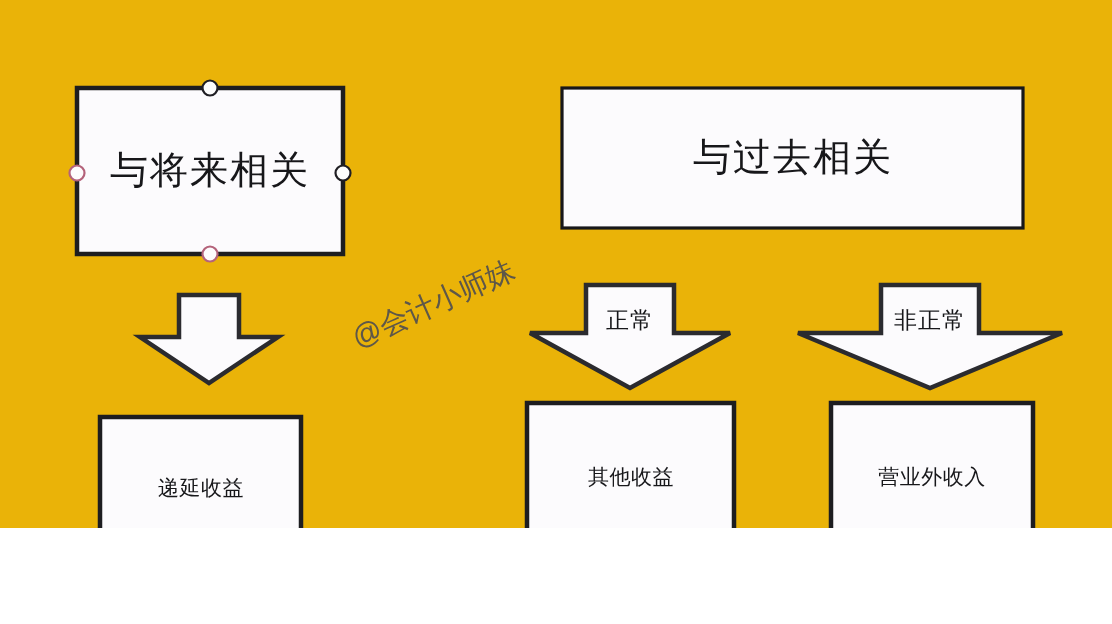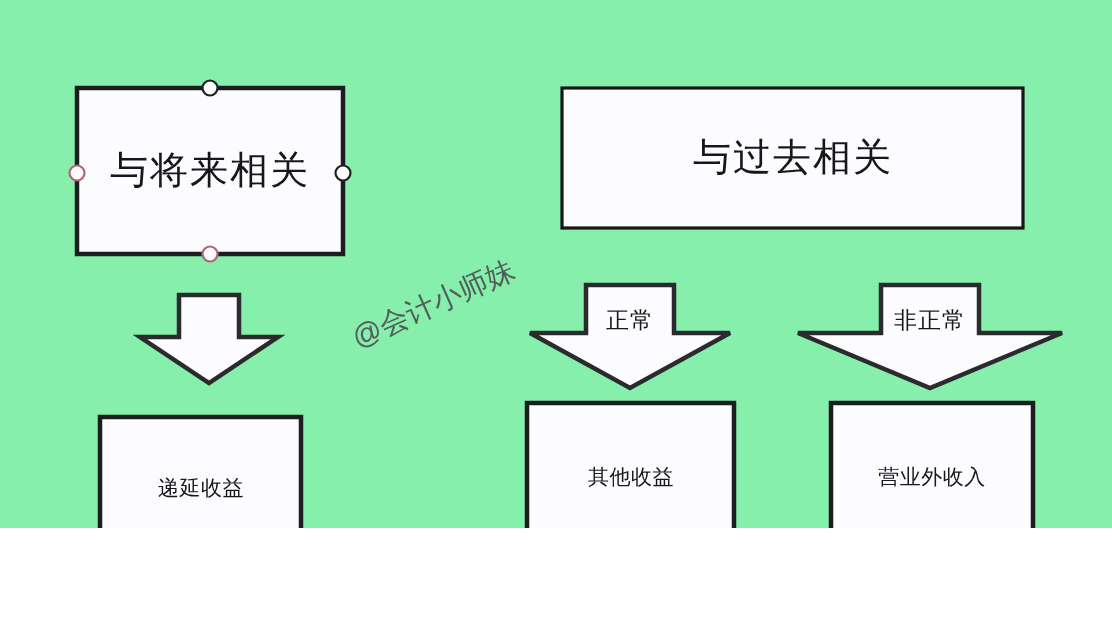--- a/index.html
+++ b/index.html
@@ -7,21 +7,21 @@
     padding: 0;
     background: #ffffff;
   }
   body {
     font-family: "Liberation Sans", "DejaVu Sans", sans-serif;
   }
   #canvas {
     position: relative;
     width: 1112px;
     height: 528px;
-    background: #86efac;
+    background: #eab308;
     overflow: hidden;
   }
   #diagram-svg {
     position: absolute;
     left: 0;
     top: 0;
     width: 1112px;
     height: 624px;
     display: block;
   }

